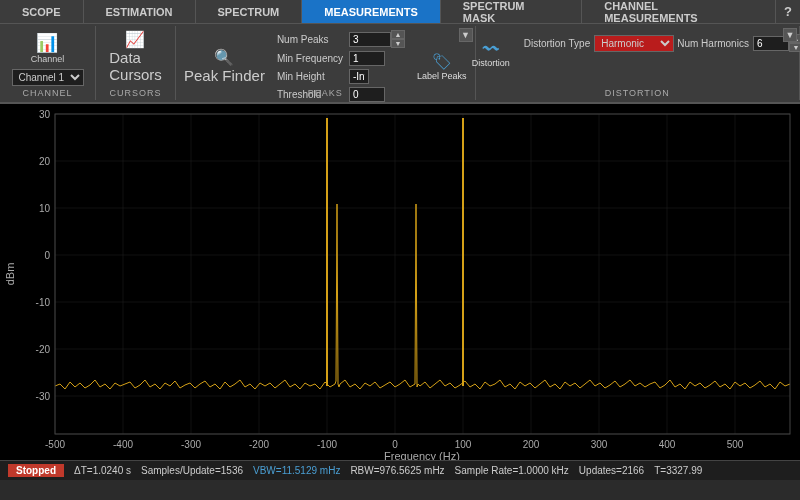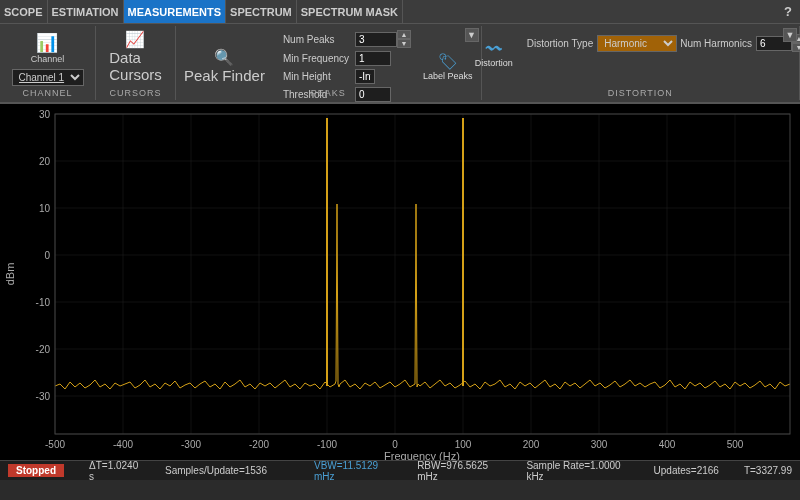--- a/index.html
+++ b/index.html
@@ -1,88 +1,89 @@
 <!DOCTYPE html>
 <html><head>
   <meta charset="utf-8">
   <style>
     * { box-sizing: border-box; margin: 0; padding: 0; }
     body { width: 800px; height: 500px; background: #2b2b2b; font-family: Arial, sans-serif; font-size: 11px; overflow: hidden; }
 
     
     .nav-tabs { display: flex; align-items: stretch; background: #3c3c3c; height: 24px; border-bottom: 1px solid #555; }
-    .nav-tab { padding: 0 4px; display: flex; align-items: center; color: #ccc; cursor: pointer; font-size: 11px; font-weight: bold; border-right: 1px solid #555; }
+    .nav-tab { padding: 0 22px; display: flex; align-items: center; color: #ccc; cursor: pointer; font-size: 11px; font-weight: bold; border-right: 1px solid #555; }
     .nav-tab.active { background: #1a73c7; color: white; }
     .nav-tab-help { margin-left: auto; width: 24px; display: flex; align-items: center; justify-content: center; color: #ccc; cursor: pointer; font-weight: bold; font-size: 13px; }
 
     
     .toolbar { display: flex; align-items: stretch; background: #3c3c3c; height: 80px; border-bottom: 2px solid #555; padding: 2px 0; }
     .toolbar-section { display: flex; flex-direction: column; align-items: center; padding: 4px 8px; border-right: 1px solid #555; position: relative; }
     .toolbar-section-label { position: absolute; bottom: 2px; font-size: 9px; color: #aaa; letter-spacing: 1px; text-transform: uppercase; }
     .toolbar-section-content { display: flex; align-items: center; flex: 1; gap: 6px; padding-bottom: 14px; }
 
     
     .channel-section { min-width: 96px; }
     .channel-btn { display: flex; flex-direction: column; align-items: center; justify-content: center; color: #ddd; cursor: pointer; padding: 2px 6px; }
     .channel-btn .icon { font-size: 18px; color: #4a9fd4; }
     .channel-btn .lbl { font-size: 9px; color: #ccc; }
-    .channel-select { background: #1e1e1e; color: #ccc; border: 1px solid #666; padding: 1px 2px; font-size: 10px; width: 72px; text-decoration: underline; }
+    .channel-select { background: #1e1e1e; color: #ccc; border: 1px solid #666; padding: 1px 2px; font-size: 10px; width: 72px; }
 
     
     .cursors-section { min-width: 80px; }
     .cursor-btn { display: flex; flex-direction: column; align-items: center; color: #ddd; cursor: pointer; }
     .cursor-btn .icon { font-size: 16px; color: #4a9fd4; }
     .cursor-btn .lbl { font-size: 15px; color: #ccc; }
 
     
     .peaks-section { min-width: 220px; }
-    .peaks-label { color: #ccc; font-size: 10px; white-space: nowrap; margin-left: 6px; }
+    .peaks-label { color: #ccc; font-size: 10px; white-space: nowrap; }
     .peaks-input { background: #1e1e1e; color: #fff; border: 1px solid #666; width: 42px; font-size: 10px; padding: 1px 3px; }
     .peaks-spin { display: flex; flex-direction: column; }
     .peaks-spin button { background: #555; border: 1px solid #666; color: #ccc; width: 14px; height: 9px; font-size: 7px; line-height: 1; cursor: pointer; display: flex; align-items: center; justify-content: center; }
     .input-spin { display: flex; align-items: center; }
 
     .label-peaks-btn { display: flex; flex-direction: column; align-items: center; color: #ddd; cursor: pointer; margin-left: 4px; }
     .label-peaks-btn .icon { font-size: 16px; color: #4a9fd4; }
     .label-peaks-btn .lbl { font-size: 9px; }
 
     
     .distortion-section { min-width: 200px; }
     .distortion-btn { display: flex; flex-direction: column; align-items: center; color: #ddd; cursor: pointer; margin-right: 8px; }
     .distortion-btn .icon { font-size: 16px; color: #4a9fd4; }
     .distortion-btn .lbl { font-size: 9px; }
     .distortion-controls { display: flex; flex-direction: row; gap: 3px; }
     .distortion-row { display: flex; align-items: center; gap: 4px; }
     .dist-label { color: #ccc; font-size: 10px; white-space: nowrap; }
-    .dist-select { background: #a16207; color: #ccc; border: 1px solid #666; font-size: 10px; padding: 1px 2px; width: 80px; }
+    .dist-select { background: #b91c1c; color: #ccc; border: 1px solid #666; font-size: 10px; padding: 1px 2px; width: 80px; }
     .dist-input { background: #1e1e1e; color: #fff; border: 1px solid #666; width: 36px; font-size: 10px; padding: 1px 3px; }
     .dist-checkbox { cursor: pointer; }
 
     
     .corner-btn { width: 14px; height: 14px; background: #555; border: 1px solid #666; color: #ccc; font-size: 9px; cursor: pointer; position: absolute; right: 2px; top: 2px; display: flex; align-items: center; justify-content: center; }
 
     
     .chart-area { background: #000; position: relative; height: 356px; }
     .chart-svg { width: 100%; height: 100%; }
 
     
-    .status-bar { display: flex; align-items: center; background: #1e1e1e; height: 20px; padding: 0 8px; border-top: 1px solid #444; gap: 25px; }
+    .status-bar { display: flex; align-items: center; background: #1e1e1e; height: 20px; padding: 0 8px; border-top: 1px solid #444; gap: 10px; }
     .status-stopped { background: #c0392b; color: white; padding: 1px 8px; font-size: 10px; font-weight: bold; }
     .status-text { color: #ccc; font-size: 10px; }
-    .status-highlight { color: #4a9fd4; font-size: 10px; margin-left: 22px; }
+    .status-highlight { color: #4a9fd4; font-size: 10px; }
   </style>
 </head>
 <body>
 
 <div class="nav-tabs">
   <div class="nav-tab">SCOPE</div>
   <div class="nav-tab">ESTIMATION</div>
+  <div class="nav-tab">SPECTRUM</div>
   <div class="nav-tab active">MEASUREMENTS</div>
-  <div class="nav-tab">SPECTRUM</div>
   <div class="nav-tab">SPECTRUM MASK</div>
+  <div class="nav-tab">CHANNEL MEASUREMENTS</div>
   <div class="nav-tab-help">?</div>
 </div>
 
 <div class="toolbar">
 
   <div class="toolbar-section channel-section">
     <div class="toolbar-section-content" style="flex-direction:column; align-items:center; gap:3px;">
       <div class="channel-btn">
         <span class="icon">📊</span>
         <span class="lbl">Channel</span>

